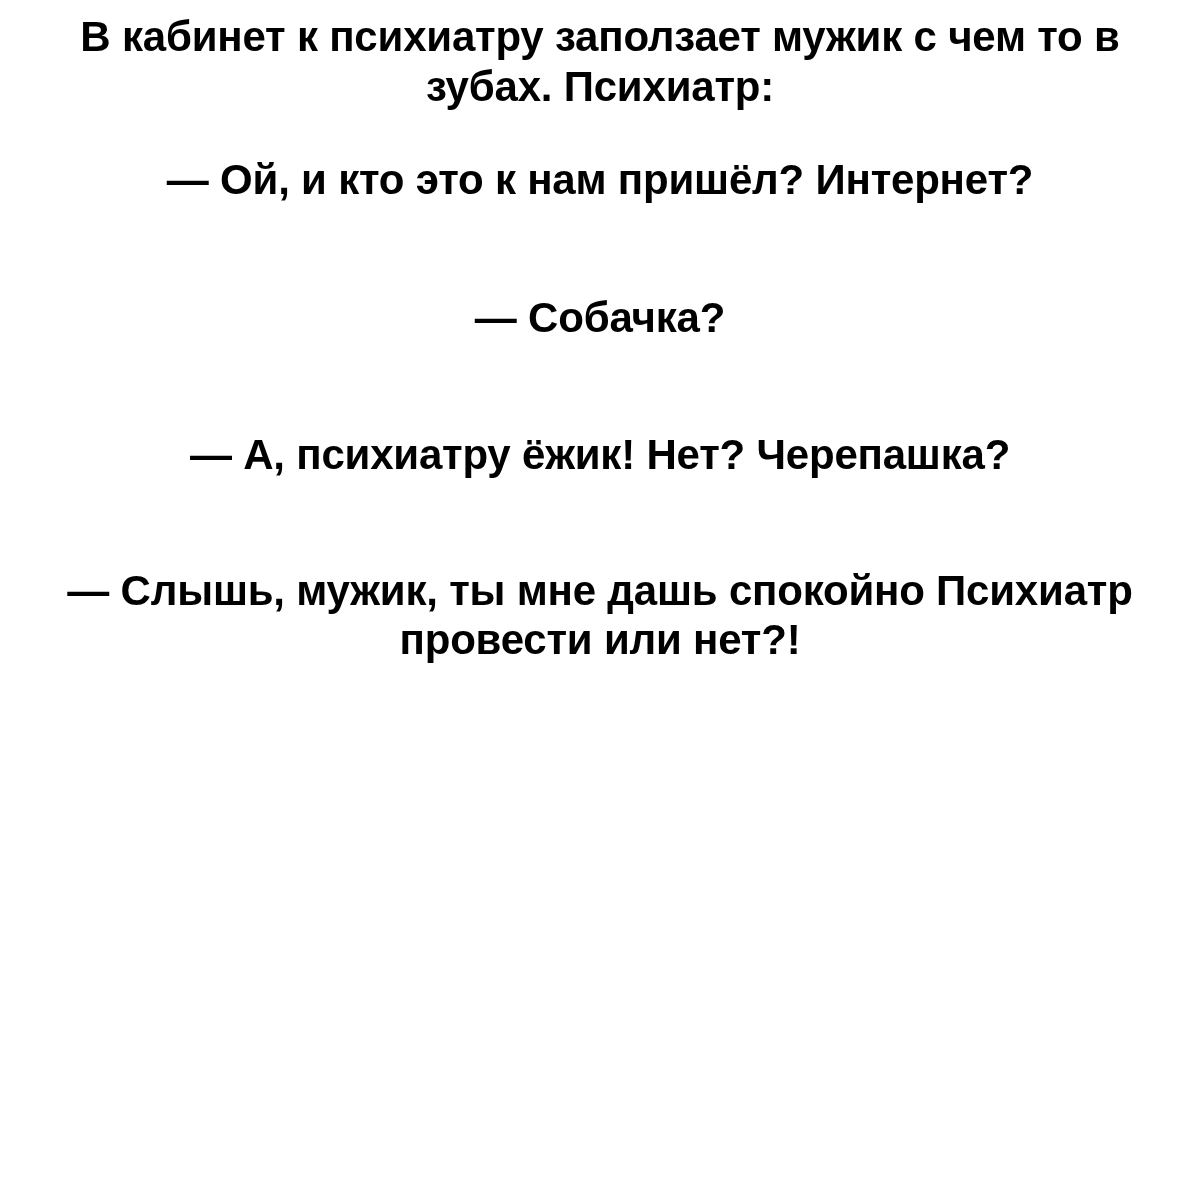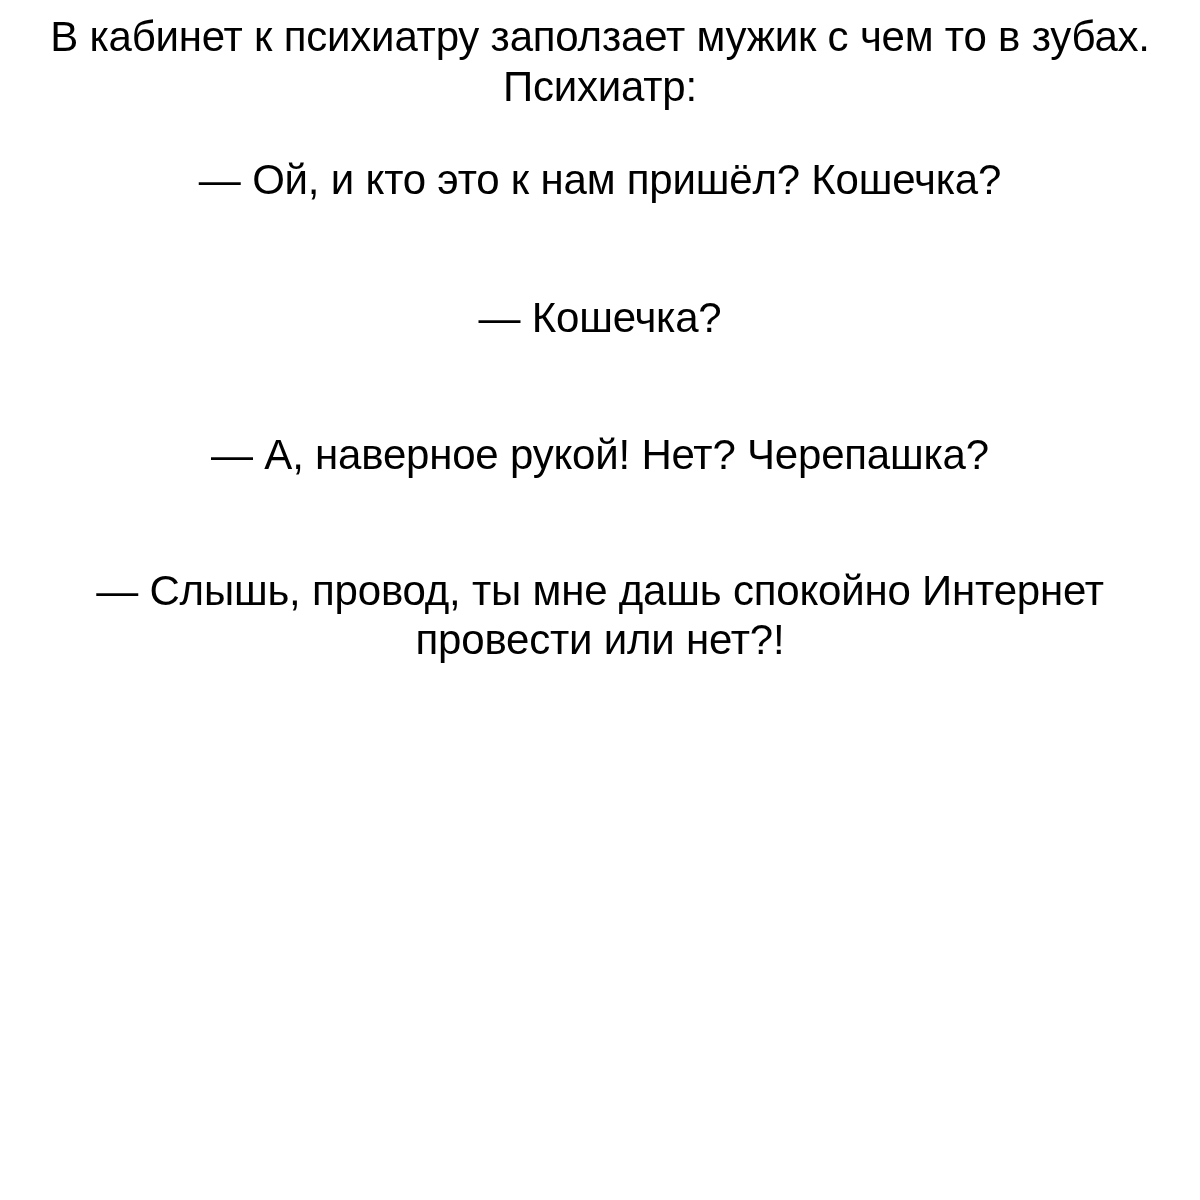--- a/index.html
+++ b/index.html
@@ -19,21 +19,21 @@
     width: 1200px;
     height: 1200px;
     padding: 12px 28px 0 28px;
     display: flex;
     flex-direction: column;
     align-items: center;
   }
   .para {
     width: 100%;
     text-align: center;
-    font-weight: normal;
+    font-weight: bold;
     font-size: 42px;
     line-height: 1.18;
     letter-spacing: -0.2px;
     margin: 0;
   }
   .gap {
     height: 44px;
     flex: 0 0 auto;
   }
   .gap-small {
@@ -42,30 +42,30 @@
   }
 </style>
 </head>
 <body>
 
 <div class="joke-sheet">
 
   <p class="para">В кабинет к психиатру заползает мужик с чем то в зубах. Психиатр:</p>
   <div class="gap"></div>
 
-  <p class="para">— Ой, и кто это к нам пришёл? Кошечка?</p>
+  <p class="para">— Ой, и кто это к нам пришёл? Интернет?</p>
   <div class="gap"></div>
 
   <div class="gap"></div>
 
-  <p class="para">— Кошечка?</p>
+  <p class="para">— Собачка?</p>
   <div class="gap"></div>
 
   <div class="gap"></div>
 
-  <p class="para">— А, наверное рукой! Нет? Черепашка?</p>
+  <p class="para">— А, психиатру ёжик! Нет? Черепашка?</p>
   <div class="gap"></div>
 
   <div class="gap-small"></div>
 
-  <p class="para">— Слышь, провод, ты мне дашь спокойно Интернет провести или нет?!</p>
+  <p class="para">— Слышь, мужик, ты мне дашь спокойно Психиатр провести или нет?!</p>
 
 </div>
 
 </body></html>

